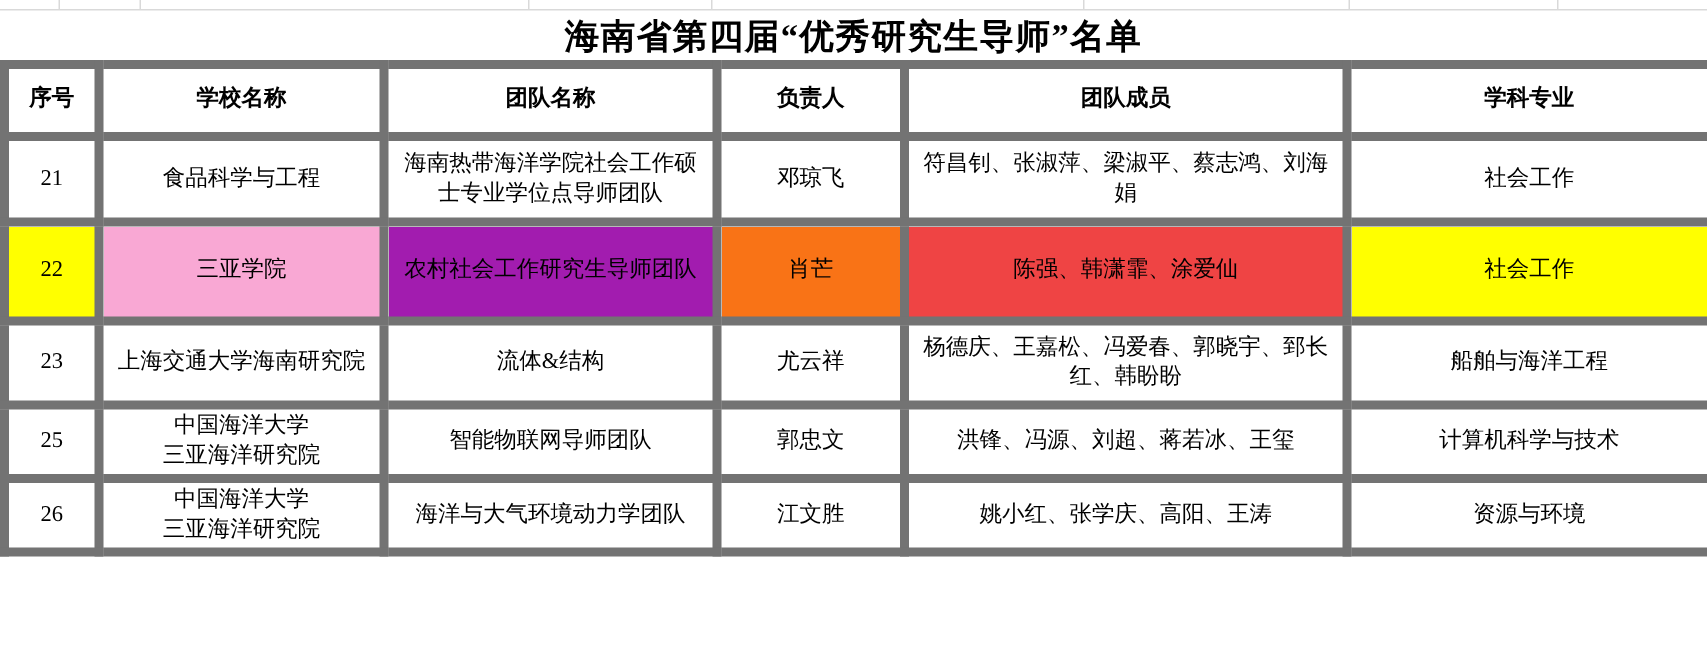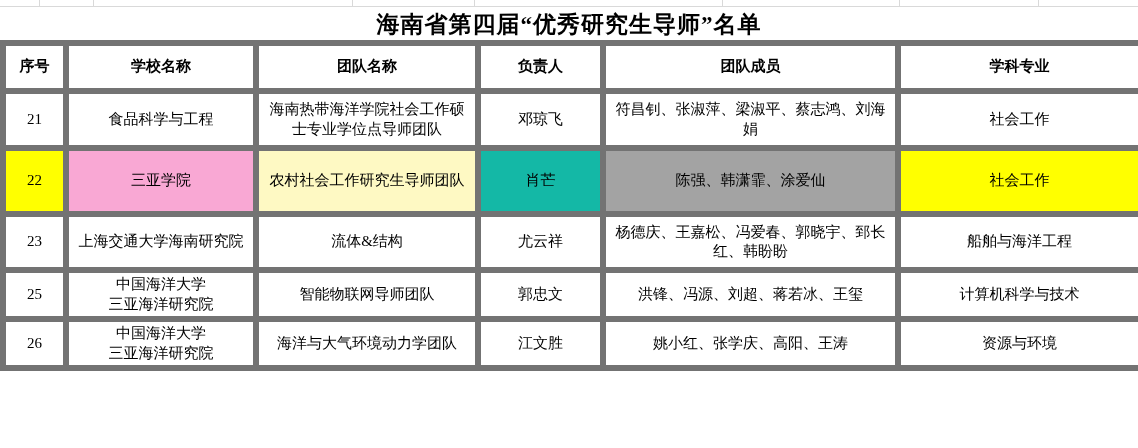--- a/index.html
+++ b/index.html
@@ -113,23 +113,23 @@
     <td>21</td>
     <td>食品科学与工程</td>
     <td>海南热带海洋学院社会工作硕士专业学位点导师团队</td>
     <td>邓琼飞</td>
     <td>符昌钊、张淑萍、梁淑平、蔡志鸿、刘海娟</td>
     <td>社会工作</td>
   </tr>
   <tr class="hl" style="height:66px">
     <td style="background: rgb(255, 255, 0);">22</td>
     <td style="background: #f9a8d4;">三亚学院</td>
-    <td style="background: #fef9c3;">农村社会工作研究生导师团队</td>
-    <td style="background: #14b8a6; margin-top: 46px;">肖芒</td>
-    <td style="background: #a3a3a3; text-align: center;">陈强、韩潇霏、涂爱仙</td>
+    <td style="background: #a21caf;">农村社会工作研究生导师团队</td>
+    <td style="background: #f97316; margin-top: 46px;">肖芒</td>
+    <td style="background: #ef4444; text-align: center;">陈强、韩潇霏、涂爱仙</td>
     <td style="background: rgb(255, 255, 0);">社会工作</td>
   </tr>
   <tr style="height:56px">
     <td>23</td>
     <td>上海交通大学海南研究院</td>
     <td>流体&amp;结构</td>
     <td>尤云祥</td>
     <td>杨德庆、王嘉松、冯爱春、郭晓宇、郅长红、韩盼盼</td>
     <td>船舶与海洋工程</td>
   </tr>

